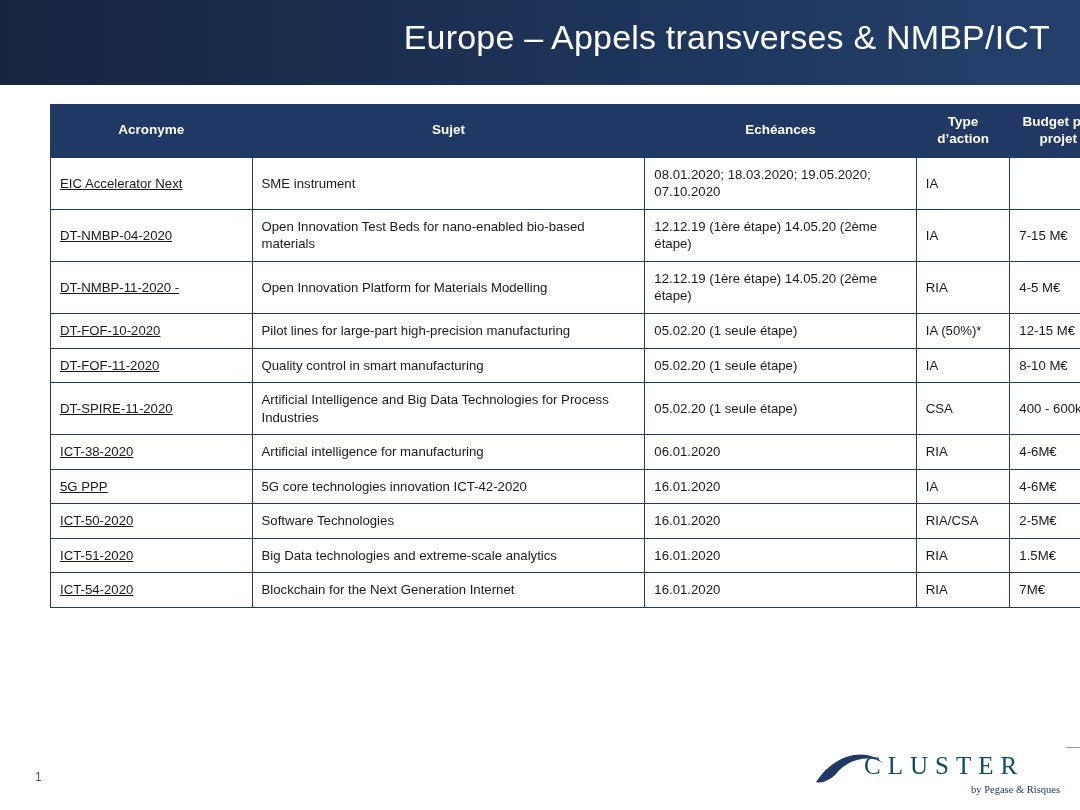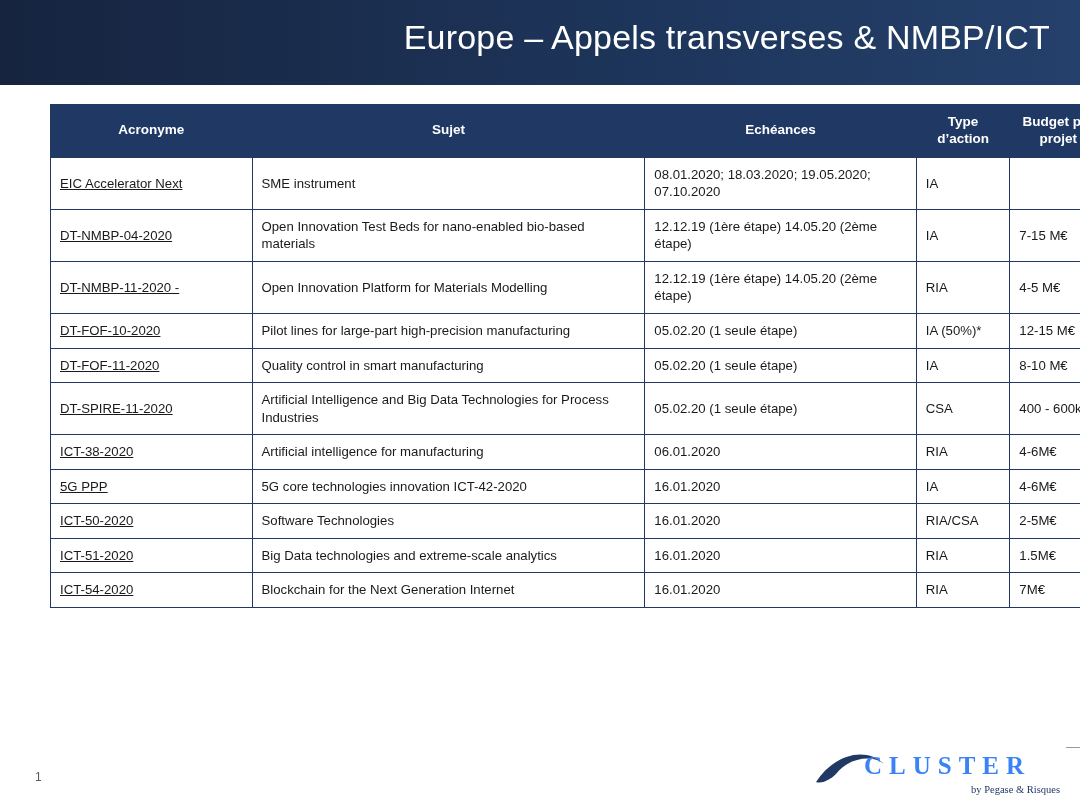--- a/index.html
+++ b/index.html
@@ -93,22 +93,22 @@
     bottom: 6px;
     width: 250px;
     height: 56px;
   }
   .logo-text {
     position: absolute;
     left: 50px;
     top: 4px;
     font-size: 25px;
     letter-spacing: 7px;
-    color: #3b82f6;
-    font-weight: bold;
+    color: #0c4a6e;
+    font-weight: normal;
     font-family: "Liberation Serif", serif;
   }
   .logo-sub {
     position: absolute;
     right: 4px;
     top: 36px;
     font-size: 10.5px;
     color: #1f3864;
     font-family: "Liberation Serif", serif;
   }

